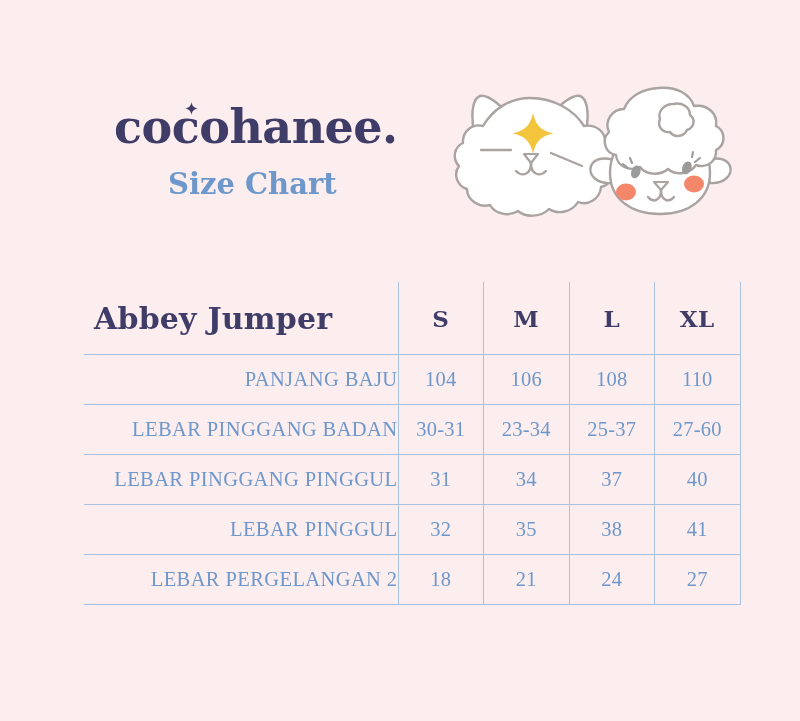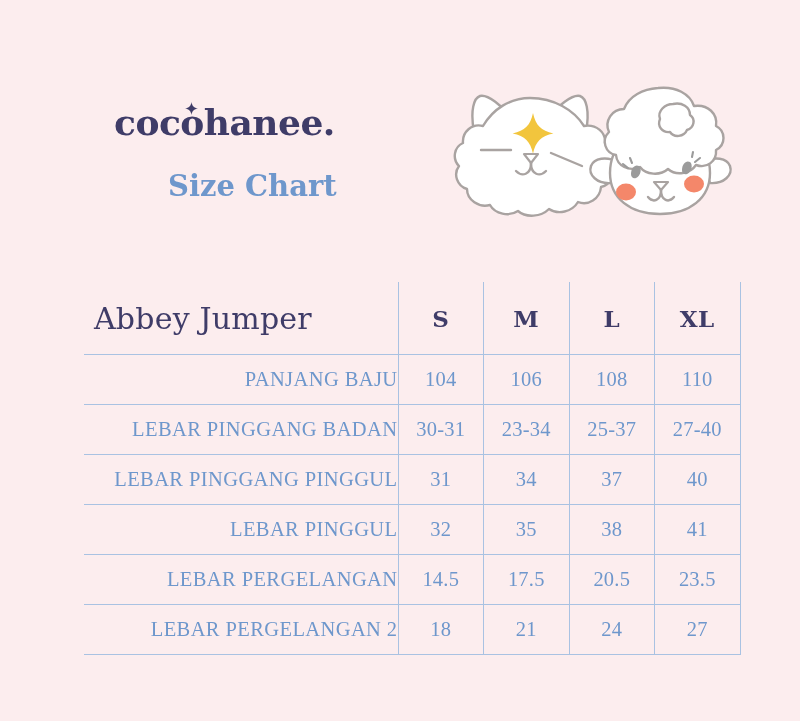--- a/index.html
+++ b/index.html
@@ -17,21 +17,21 @@
 
   
   #brand-block {
     position: absolute;
     left: 84px;
     top: 104px;
     width: 340px;
   }
   #logo-wordmark {
     font-family: "DejaVu Serif", serif;
-    font-size: 36px;
+    font-size: 46px;
     font-weight: 700;
     color: #3f3c68;
     letter-spacing: -0.5px;
     line-height: 1;
     position: relative;
     display: inline-block;
     padding-left: 30px;
   }
   #logo-sparkle {
     position: absolute;
@@ -39,21 +39,21 @@
     top: -2px;
     width: 13px;
     height: 13px;
     pointer-events: none;
   }
   #size-chart-subtitle {
     font-family: "DejaVu Serif", serif;
     font-size: 29px;
     font-weight: 700;
     color: #6e97cc;
-    margin-top: 32px;
+    margin-top: 20px;
     padding-left: 84px;
     line-height: 1;
   }
 
   
   #mascots {
     position: absolute;
     left: 436px;
     top: 76px;
     width: 330px;
@@ -91,21 +91,21 @@
   #size-table th:last-child,
   #size-table td:last-child {
     border-right: 1.6px solid #a9c2e2;
   }
   #size-table thead th {
     height: 72px;
   }
   #size-table thead th.label-head {
     font-family: "DejaVu Serif", serif;
     font-size: 30px;
-    font-weight: 400;
+    font-weight: 700;
     color: #3f3c68;
     letter-spacing: 0.2px;
   }
   #size-table thead th.size-head {
     font-family: "DejaVu Serif", serif;
     font-size: 23px;
     font-weight: 700;
     color: #3f3c68;
     letter-spacing: 0.5px;
   }
@@ -252,44 +252,37 @@
         <td class="size-val">104</td>
         <td class="size-val">106</td>
         <td class="size-val">108</td>
         <td class="size-val">110</td>
       </tr>
       <tr>
         <td class="row-label">LEBAR PINGGANG BADAN</td>
         <td class="size-val">30-31</td>
         <td class="size-val">23-34</td>
         <td class="size-val">25-37</td>
-        <td class="size-val">27-40</td>
+        <td class="size-val">27-60</td>
       </tr>
       <tr>
         <td class="row-label">LEBAR PINGGANG PINGGUL</td>
         <td class="size-val">31</td>
         <td class="size-val">34</td>
         <td class="size-val">37</td>
         <td class="size-val">40</td>
       </tr>
       <tr>
         <td class="row-label">LEBAR PINGGUL</td>
         <td class="size-val">32</td>
         <td class="size-val">35</td>
         <td class="size-val">38</td>
         <td class="size-val">41</td>
       </tr>
       <tr>
-        <td class="row-label">LEBAR PERGELANGAN</td>
-        <td class="size-val">14.5</td>
-        <td class="size-val">17.5</td>
-        <td class="size-val">20.5</td>
-        <td class="size-val">23.5</td>
-      </tr>
-      <tr>
         <td class="row-label">LEBAR PERGELANGAN 2</td>
         <td class="size-val">18</td>
         <td class="size-val">21</td>
         <td class="size-val">24</td>
         <td class="size-val">27</td>
       </tr>
     </tbody>
   </table>
 </div>
 

